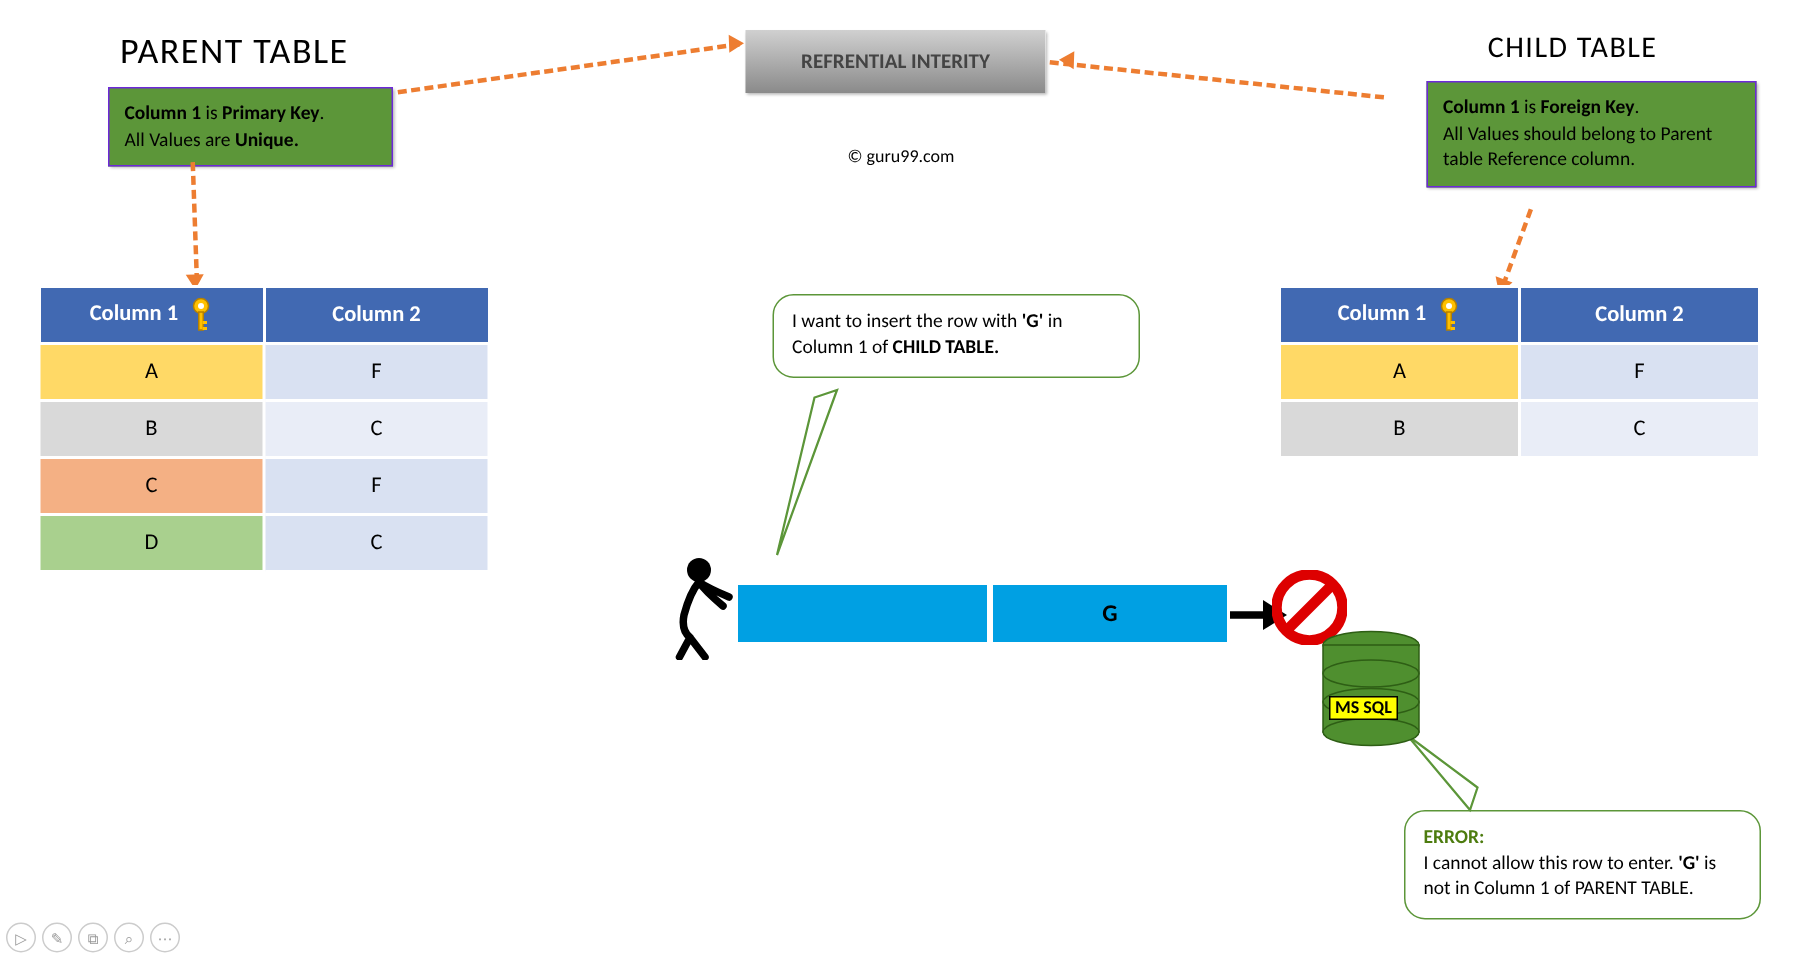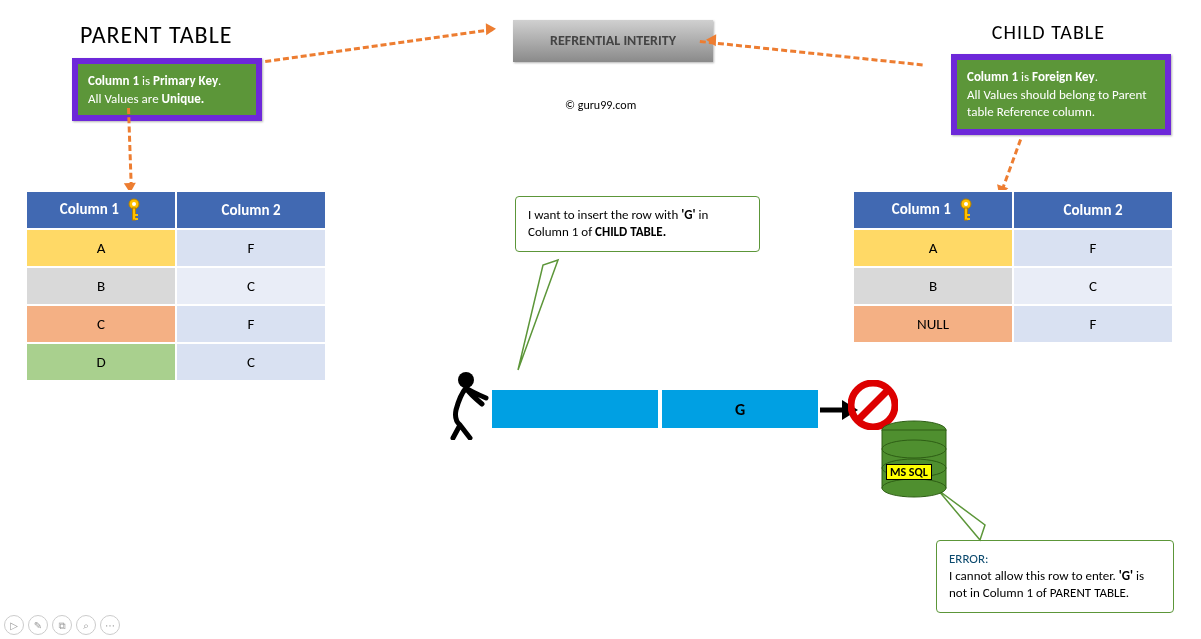--- a/index.html
+++ b/index.html
@@ -18,40 +18,40 @@
     letter-spacing: 1px;
   }
   .title-child {
     position: absolute;
     right: 96px; top: 20px;
     font-size: 20px;
     letter-spacing: 1px;
   }
   .banner {
     position: absolute;
-    left: 513px; top: 20px;
+    left: 497px; top: 20px;
     width: 200px; height: 42px;
     background: linear-gradient(#d0d0d0,#8a8a8a);
     text-align: center;
     line-height: 42px;
     font-size: 14px;
     font-weight: bold;
     color: #444;
     box-shadow: 1px 1px 2px rgba(0,0,0,.3);
   }
   .copyright {
     position: absolute;
     left: 565px; top: 98px;
     font-size: 12px;
   }
   .green-note {
     position: absolute;
     background: #5c9639;
-    border: 6px solid #6d28d9;
-    color: #ffffff;
+    border: 1px solid #6d28d9;
+    color: #000000;
     font-size: 13px;
     padding: 8px 10px;
     line-height: 1.35;
     box-shadow: 1px 1px 2px rgba(0,0,0,.3);
   }
   .green-note-left { left: 72px; top: 58px; width: 190px; }
   .green-note-right { right: 30px; top: 54px; width: 220px; }
   .green-note b { font-weight: bold; }
 
   .tbl {
@@ -88,35 +88,35 @@
     width: 16px; height: 24px;
     position: relative;
     margin-left: 4px;
     vertical-align: middle;
   }
   .key-icon svg { width: 16px; height: 24px; }
 
   .speech {
     position: absolute;
     border: 1.5px solid #5c9639;
-    border-radius: 4px;
+    border-radius: 14px;
     background: #fff;
     padding: 10px 12px;
     font-size: 13px;
     line-height: 1.3;
   }
   .speech-insert {
     left: 515px; top: 196px;
     width: 245px;
   }
   .speech-error {
     right: 27px; top: 540px;
     width: 238px;
   }
-  .speech-error .err { color: #0c4a6e; font-weight: normal; }
+  .speech-error .err { color: #4d7c0f; font-weight: bold; }
 
   .insert-row {
     position: absolute;
     left: 490px; top: 388px;
     height: 42px;
     display: flex;
   }
   .insert-cell {
     background: #00a0e3;
     border: 2px solid #fff;
@@ -281,24 +281,20 @@
   </tbody>
     <tbody id="child-tbody">
       <tr class="row-yellow col2">
         <td>A</td>
         <td>F</td>
       </tr>
       <tr class="row-gray col2">
         <td>B</td>
         <td>C</td>
       </tr>
-      <tr class="row-orange col2">
-        <td>NULL</td>
-        <td>F</td>
-      </tr>
     </tbody>
 </table>
 
 <div class="speech speech-insert">I want to insert the row with <b>'G'</b> in Column 1 of <b>CHILD TABLE.</b></div>
 <svg class="tail-insert" viewBox="0 0 50 120">
   <path d="M45 5 L5 115 L30 10 Z" fill="#fff" stroke="#5c9639" stroke-width="1.5"></path>
 </svg>
 
 <div class="speech speech-error"><span class="err">ERROR:</span><br>I cannot allow this row to enter. <b>'G'</b> is not in Column 1 of PARENT TABLE.</div>
 <svg class="tail-error" viewBox="0 0 60 60">

